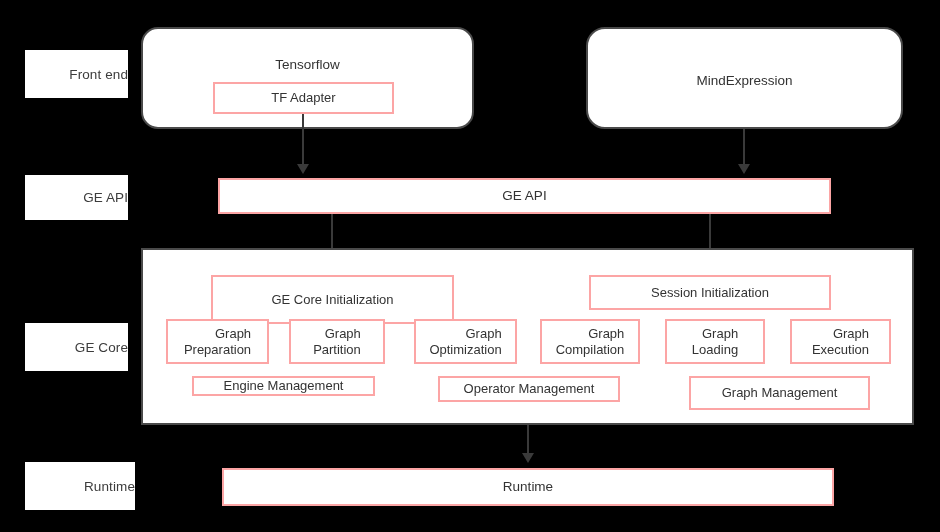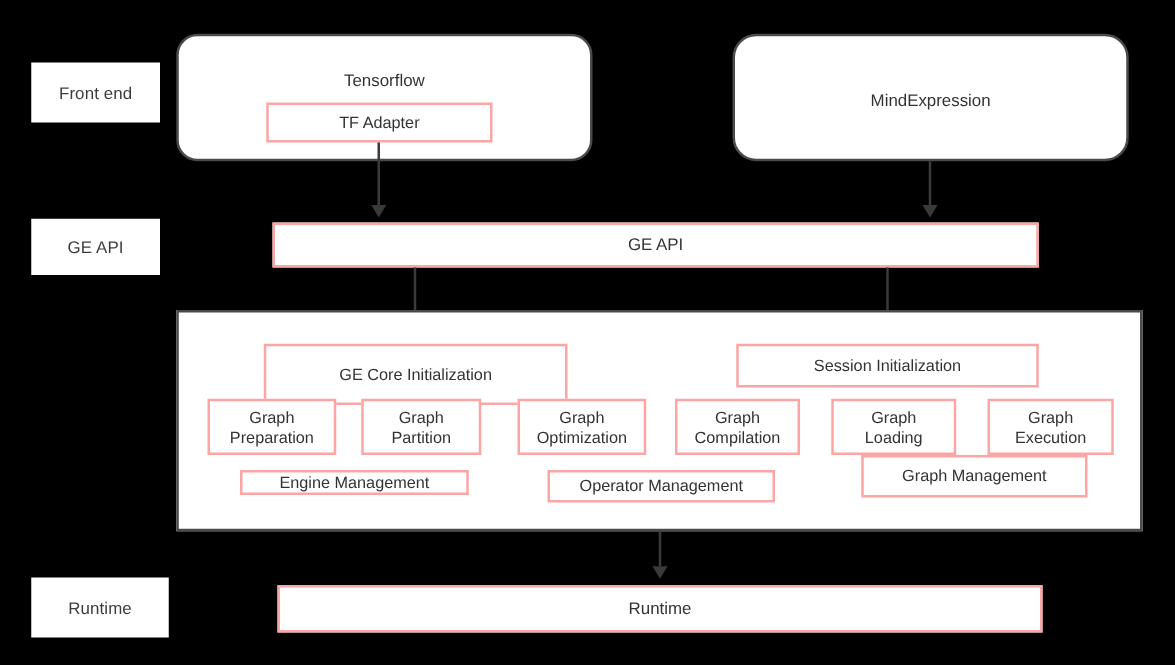--- a/index.html
+++ b/index.html
@@ -18,21 +18,21 @@
     overflow: hidden;
   }
   .abs { position: absolute; box-sizing: border-box; }
 
   
   .row-label {
     background: #ffffff;
     color: #3c3c3c;
     display: flex;
     align-items: center;
-    justify-content: center;
+    justify-content: flex-end;
     font-size: 13.5px;
     letter-spacing: .1px;
   }
 
   
   .box {
     background: #ffffff;
     border: 2px solid #fca5a5;
     color: #333333;
     display: flex;
@@ -49,21 +49,21 @@
     border: 2px solid #4a4a4a;
   }
   .panel-title {
     position: absolute;
     left: 0; right: 0;
     text-align: center;
     color: #333333;
     font-size: 13.5px;
   }
 
-  .two-line { white-space: pre-line; }
+  .two-line { white-space: pre-line; text-align: right; }
 
   
   .vline {
     position: absolute;
     width: 2px;
     background: #3a3a3a;
   }
   .arrowhead {
     position: absolute;
     width: 0; height: 0;
@@ -75,20 +75,23 @@
 </head>
 <body>
 
 <div id="canvas">
 
   <div class="abs row-label" style="left:25px; top:50px; width:103px; height:48px;">
     <span>Front end</span>
   </div>
   <div class="abs row-label" style="left:25px; top:175px; width:103px; height:45px;">
     <span>GE API</span>
+  </div>
+  <div class="abs row-label" style="left:25px; top:323px; width:103px; height:48px;">
+    <span>GE Core</span>
   </div>
   <div class="abs row-label" style="left:25px; top:462px; width:110px; height:48px;">
     <span>Runtime</span>
   </div>
 
   <div class="abs panel" style="left:141px; top:27px; width:333px; height:102px;border-radius:17px;">
     <div class="panel-title" style="top:28px;">Tensorflow</div>
   </div>
   <div class="abs box" style="left:213px; top:82px; width:181px; height:32px;">
     <span>TF Adapter</span>
@@ -147,21 +150,21 @@
     <span>Graph
 Execution</span>
   </div>
 
   <div class="abs box" style="left:192px; top:376px; width:183px; height:20px;">
     <span>Engine Management</span>
   </div>
   <div class="abs box" style="left:438px; top:376px; width:182px; height:26px;">
     <span>Operator Management</span>
   </div>
-  <div class="abs box" style="left:689px; top:364px; width:181px; height:34px;">
+  <div class="abs box" style="left:689px; top:376px; width:181px; height:34px;">
     <span>Graph Management</span>
   </div>
 
   <div class="abs vline" style="left:527px; top:425px; height:28px;"></div>
   <div class="abs arrowhead" style="left:522px; top:453px;"></div>
 
   <div class="abs box" style="left:222px; top:468px; width:612px; height:38px; font-size:13.5px;">
     <span>Runtime</span>
   </div>
 

